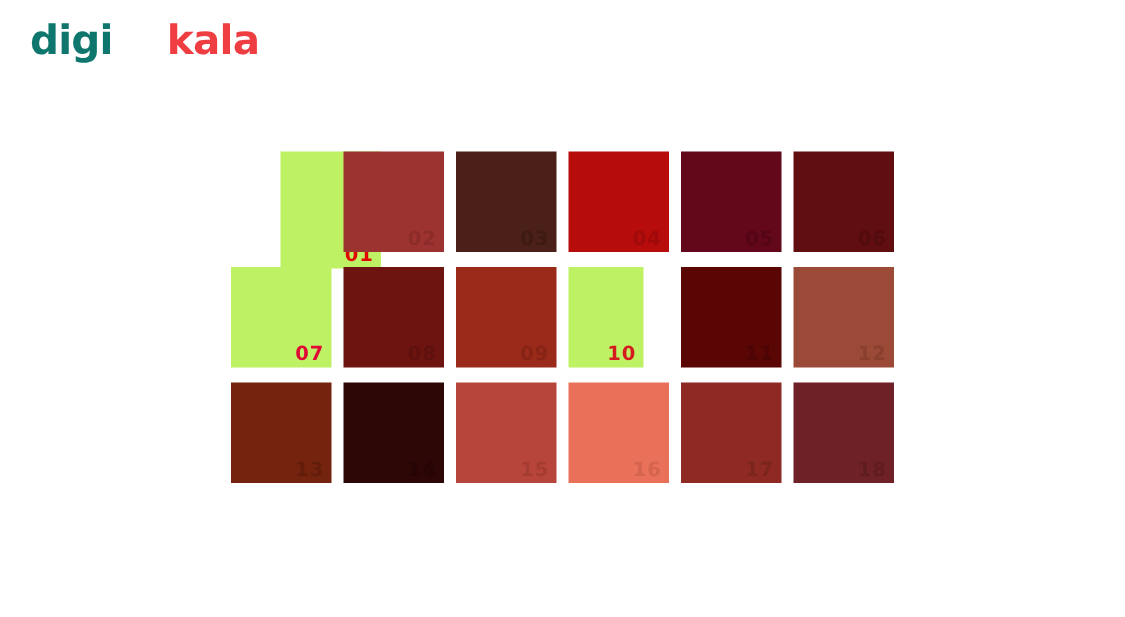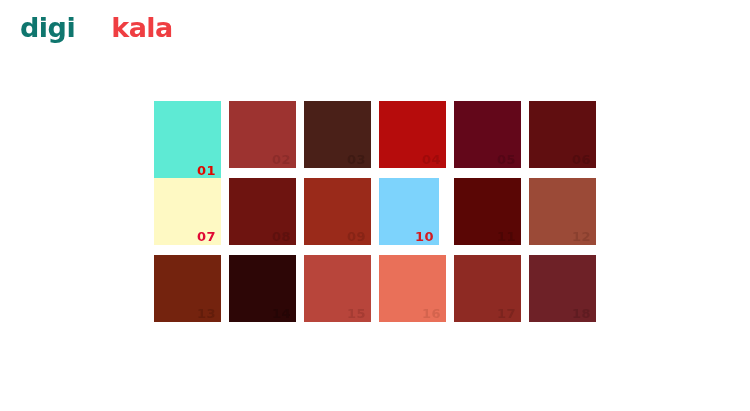--- a/index.html
+++ b/index.html
@@ -64,48 +64,48 @@
   }
 </style>
 </head>
 <body style="background: rgb(255, 255, 255);">
 
 <div id="brand-logo">
   <span class="logo-part-a">digi</span><span class="logo-part-b">kala</span>
 </div>
 
 <div id="swatch-grid" style="left: 154px; top: 101px; grid-template-columns: repeat(6, 67px); grid-template-rows: repeat(3, 67px); gap: 10px 8px;">
-    <div class="swatch" style="width: 67px; height: 78px; background: #5eead4;">
+    <div class="swatch" style="width: 67px; height: 78px; background: #bef264; margin-left: 33px;">
       <span class="swatch-number" style="color: rgb(224, 9, 0);">01</span>
     </div>
     <div class="swatch" style="width: 67px; height: 67px; background: rgb(157, 51, 48);">
       <span class="swatch-number" style="color: rgb(140, 44, 42);">02</span>
     </div>
     <div class="swatch" style="width: 67px; height: 67px; background: rgb(74, 32, 24);">
       <span class="swatch-number" style="color: rgb(62, 26, 19);">03</span>
     </div>
     <div class="swatch" style="width: 67px; height: 67px; background: rgb(182, 12, 12);">
       <span class="swatch-number" style="color: rgb(160, 10, 10);">04</span>
     </div>
     <div class="swatch" style="width: 67px; height: 67px; background: rgb(99, 7, 26);">
       <span class="swatch-number" style="color: rgb(84, 6, 22);">05</span>
     </div>
     <div class="swatch" style="width: 67px; height: 67px; background: rgb(96, 14, 16);">
       <span class="swatch-number" style="color: rgb(82, 12, 14);">06</span>
     </div>
-    <div class="swatch" style="width: 67px; height: 67px; background: #fef9c3;">
+    <div class="swatch" style="width: 67px; height: 67px; background: #bef264;">
       <span class="swatch-number" style="color: rgb(224, 9, 53);">07</span>
     </div>
     <div class="swatch" style="width: 67px; height: 67px; background: rgb(110, 20, 16);">
       <span class="swatch-number" style="color: rgb(94, 17, 14);">08</span>
     </div>
     <div class="swatch" style="width: 67px; height: 67px; background: rgb(154, 42, 26);">
       <span class="swatch-number" style="color: rgb(135, 36, 22);">09</span>
     </div>
-    <div class="swatch" style="width: 60px; height: 67px; background: #7dd3fc; text-align: right;">
+    <div class="swatch" style="width: 50px; height: 67px; background: #bef264; text-align: right;">
       <span class="swatch-number" style="color: rgb(212, 27, 31);">10</span>
     </div>
     <div class="swatch" style="width: 67px; height: 67px; background: rgb(90, 6, 5);">
       <span class="swatch-number" style="color: rgb(76, 5, 4);">11</span>
     </div>
     <div class="swatch" style="width: 67px; height: 67px; background: rgb(155, 74, 55);">
       <span class="swatch-number" style="color: rgb(138, 64, 47);">12</span>
     </div>
     <div class="swatch" style="width: 67px; height: 67px; background: rgb(116, 35, 14);">
       <span class="swatch-number" style="color: rgb(99, 29, 11);">13</span>

